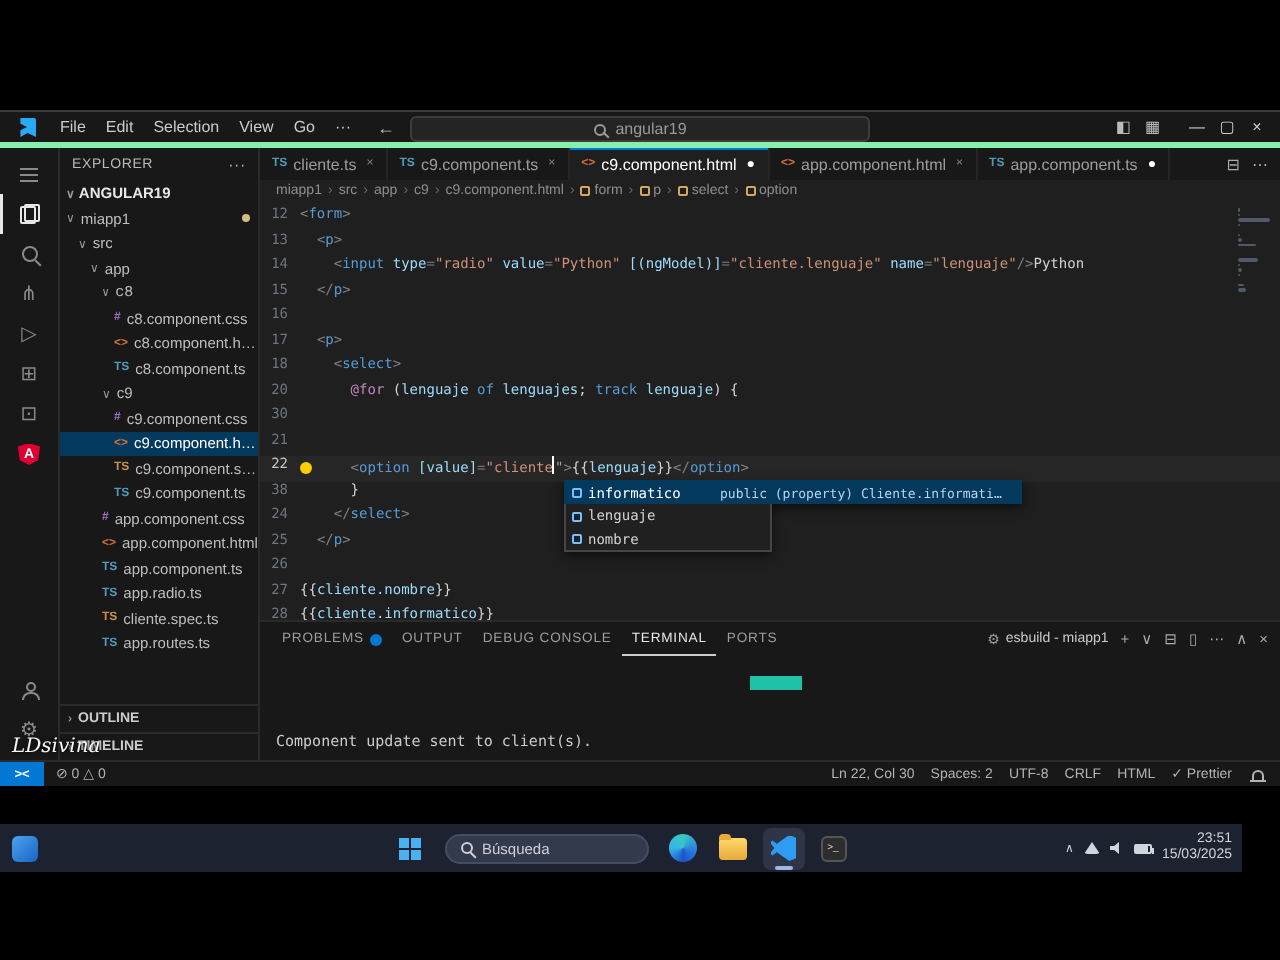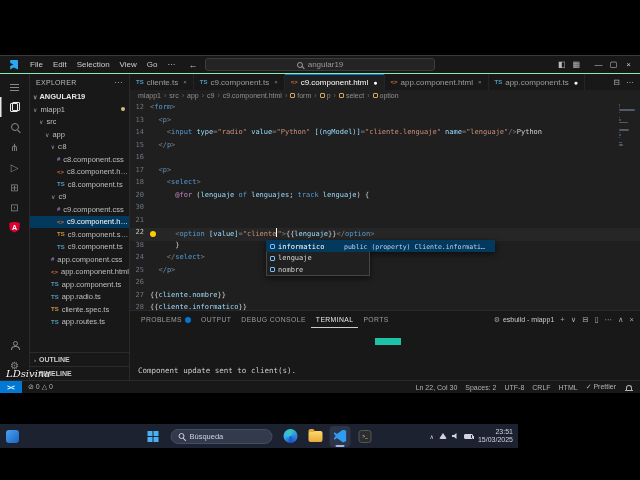--- a/index.html
+++ b/index.html
@@ -1,20 +1,20 @@
 <!DOCTYPE html>
 <html><head>
 <meta charset="utf-8">
 <style>
 *{margin:0;padding:0;box-sizing:border-box}
 html,body{width:640px;height:480px;background:#000;overflow:hidden;font-family:"Liberation Sans",sans-serif}
 .screen{position:absolute;inset:0;width:640px;height:480px;background:#000}
 
 .vscode{position:absolute;left:0;top:55px;width:640px;height:338px;background:#1f1f1f;color:#ccc;display:flex;flex-direction:column;border-top:1px solid #3a3a3a}
-.titlebar{height:18px;background:#181818;display:flex;align-items:center;position:relative;flex:none;border-bottom:1px solid #86efac}
+.titlebar{height:18px;background:#181818;display:flex;align-items:center;position:relative;flex:none;border-bottom:3px solid #86efac}
 .vslogo{width:10px;height:10px;margin:0 7px 0 8px;background:#29a9f2;border-radius:1px;clip-path:polygon(100% 0,100% 100%,58% 80%,22% 100%,22% 66%,55% 50%,22% 34%,22% 0);flex:none}
 .menubar{display:flex}
 .menu-item{font-size:8px;color:#ccc;padding:0 5px;white-space:nowrap}
 .nav-arrows{margin-left:8px;display:flex;gap:8px;font-size:9px;color:#bbb}
 .cmd-center{position:absolute;left:50%;top:2px;transform:translateX(-50%);width:230px;height:13px;background:#242424;border:1px solid #3c3c3c;border-radius:3px;display:flex;align-items:center;justify-content:center;gap:5px;font-size:8px;color:#9a9a9a}
 .tb-right{margin-left:auto;display:flex;align-items:center;gap:7px;padding-right:4px;font-size:8px;color:#bbb}
 .win-controls{display:flex;margin-left:4px}
 .win-controls span{width:15px;text-align:center;font-size:8px;color:#ccc}
 .mainrow{flex:1;display:flex;min-height:0}
 
@@ -65,21 +65,21 @@
 .eline.cur{background:rgba(255,255,255,.035)}
 .gut{width:20px;text-align:right;padding-right:6px;font:7px "DejaVu Sans Mono",monospace;color:#6e7681;flex:none}
 .eline.cur .gut{color:#c6c6c6}
 .code{font:7px "DejaVu Sans Mono",monospace;white-space:pre}
 .tk-p{color:#808080}.tk-tag{color:#569cd6}.tk-attr{color:#9cdcfe}.tk-str{color:#ce9178}.tk-kw{color:#c586c0}.tk-kw2{color:#569cd6}.tk-txt{color:#d4d4d4}.tk-w{color:#d4d4d4}
 .caret{display:inline-block;width:1px;height:9px;background:#fff;vertical-align:-1px}
 .bulb{position:absolute;left:20px;top:3px;width:6px;height:6px;background:#fc0;border-radius:50%}
 .minimap{position:absolute;right:3px;top:3px;width:18px;display:flex;flex-direction:column;gap:1px}
 .minimap i{display:block;height:1.5px;background:rgba(140,165,190,.45);border-radius:1px}
 
-.suggest{position:absolute;left:136px;top:139px;z-index:6;filter:drop-shadow(0 2px 3px rgba(0,0,0,.6))}
+.suggest{position:absolute;left:152px;top:139px;z-index:6;filter:drop-shadow(0 2px 3px rgba(0,0,0,.6))}
 .srow{display:flex;align-items:center;height:12px;width:104px;background:#202020;border-left:1px solid #454545;border-right:1px solid #454545;font:7px "DejaVu Sans Mono",monospace;color:#d4d4d4}
 .srow:first-child{border-top:1px solid #454545}
 .srow:last-child{border-bottom:1px solid #454545}
 .srow.ssel{width:auto;background:#04395e;color:#fff;border-color:#04395e}
 .prop-icon{width:5px;height:5px;border:1px solid #75beff;border-radius:1px;margin:0 3px;flex:none}
 .slabel{white-space:nowrap}
 .ssel .slabel{min-width:58px}
 .sdetail{color:#b8d4ee;margin-left:8px;padding-right:6px;max-width:150px;overflow:hidden;text-overflow:ellipsis;white-space:nowrap;font-size:6.5px}
 
 .panel{height:70px;border-top:1px solid #2a2a2a;background:#181818;display:flex;flex-direction:column;flex:none}
@@ -98,21 +98,21 @@
 
 .statusbar{height:13px;background:#181818;border-top:1px solid #2a2a2a;display:flex;align-items:center;font-size:7px;color:#b3b3b3;flex:none}
 .remote{height:100%;width:22px;background:#0078d4;color:#fff;display:flex;align-items:center;justify-content:center;font-size:6.5px;font-weight:bold;flex:none}
 .status-left{display:flex;gap:6px;padding-left:6px;white-space:nowrap}
 .status-right{margin-left:auto;display:flex;gap:8px;align-items:center;padding-right:8px;white-space:nowrap}
 .bell{width:6px;height:5px;border:1px solid #b3b3b3;border-bottom:none;border-radius:3px 3px 0 0;position:relative;margin-left:2px}
 .bell::after{content:"";position:absolute;left:-2px;bottom:-1px;width:8px;height:1px;background:#b3b3b3}
 
 .watermark{position:absolute;left:6px;top:368px;z-index:9;font:italic 10px "DejaVu Serif",serif;color:#f5f5f5;text-shadow:0 0 2px rgba(0,0,0,.8)}
 
-.taskbar{position:absolute;left:0;top:424px;width:518px;height:24px;background:#1d2230}
+.taskbar{position:absolute;left:0;top:412px;width:621px;height:24px;background:#1d2230}
 .tb-corner{position:absolute;left:6px;top:6px;width:13px;height:13px;border-radius:3px;background:linear-gradient(135deg,#4aa3f0,#1b63c2)}
 .tb-center{position:absolute;left:50%;top:0;transform:translateX(-50%);display:flex;align-items:center;gap:7px;height:100%}
 .start{display:grid;grid-template-columns:5px 5px;grid-template-rows:5px 5px;gap:1px}
 .start i{background:#49b1f2;display:block}
 .tb-search{width:102px;height:15px;border-radius:8px;background:#323a4b;border:1px solid #434d63;display:flex;align-items:center;gap:5px;padding:0 7px;font-size:7.5px;color:#ccd2dc}
 .tb-apps{display:flex;gap:4px;align-items:center}
 .tb-app{width:21px;height:21px;display:flex;align-items:center;justify-content:center;border-radius:4px;position:relative}
 .tb-app.active{background:#2e3547}
 .tb-app.active::after{content:"";position:absolute;bottom:0;left:6px;width:9px;height:2px;border-radius:1px;background:#9db7e8}
 .ico-edge{width:14px;height:14px;border-radius:50%;background:conic-gradient(#35c9c2,#2f86e0,#1b52cc,#38b6e8,#35c9c2)}

